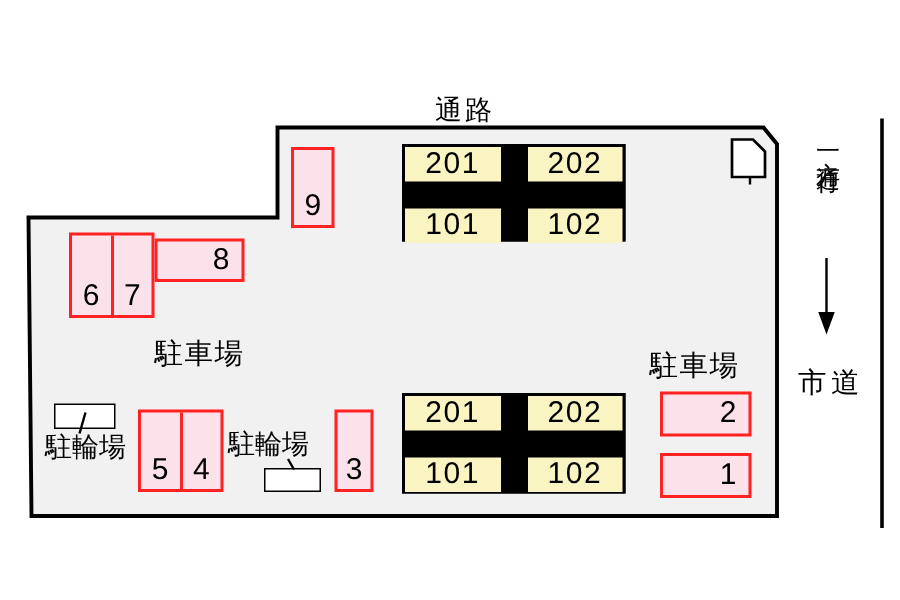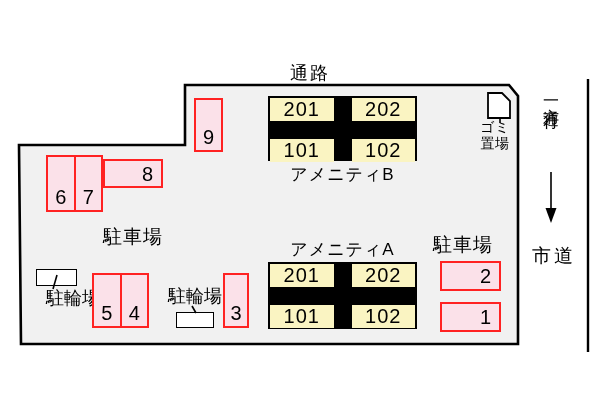--- a/index.html
+++ b/index.html
@@ -40,21 +40,21 @@
   .half{flex:1; position:relative;}
   .half + .half{border-left:2px solid var(--space-border,#ff2222);}
   .num{position:absolute; font-size:20px; color:var(--text,#000);}
   .num-bc{bottom:1px; left:0; right:0; text-align:center;}
   .num-r{right:8px; top:50%; transform:translateY(-50%);}
 
   
   .bike-box{box-sizing:border-box; border:1.8px solid var(--outline,#000); background:#fff; position:absolute;}
 
   .jp-label{font-size:19px; letter-spacing:1px;text-align:center;}
-  .jp-label-sm{font-size:18px;margin-left:16px;}
+  .jp-label-sm{font-size:18px;}
   .garb-text{font-size:14px; line-height:16px; letter-spacing:0.5px;}
   .vtext{
     writing-mode:vertical-rl; text-orientation:upright;
     font-size:16px; letter-spacing:3px; line-height:1;
   }
   .shido{font-size:19px; letter-spacing:3px;}
   .tsuro{font-size:18px; letter-spacing:2px;}
 </style>
 </head>
 <body>
@@ -68,34 +68,28 @@
   </svg>
 
   <div class="abs lbl tsuro center" style="left:277px; top:64px; width:66px;">通路</div>
 
   <div class="abs bldg" style="left:268px; top:96px; width:149px; height:65px;">
     <div class="room">201</div>
     <div class="room">202</div>
     <div class="room">101</div>
     <div class="room">102</div>
   </div>
-  <div class="abs lbl bldg-caption center" style="left:268px; top:166px; width:149px;">アメニティB</div>
 
-  <div class="abs lbl bldg-caption center" style="left:268px; top:241px; width:149px;">アメニティA</div>
   <div class="abs bldg" style="left:268px; top:262px; width:149px; height:67px;">
     <div class="room">201</div>
     <div class="room">202</div>
     <div class="room">101</div>
     <div class="room">102</div>
   </div>
 
-  <div class="abs lbl garb-text center" style="left:475px; top:119px; width:40px;">
-    <div>ゴミ</div>
-    <div>置場</div>
-  </div>
 
   <div class="space" style="left:194px; top:98px; width:29px; height:54px;">
     <span class="num num-bc">9</span>
   </div>
 
   <div class="space" style="left:103px; top:159px; width:60px; height:29px;">
     <span class="num num-r">8</span>
   </div>
 
   <div class="pair" style="left:46px; top:155px; width:57px; height:57px;">

